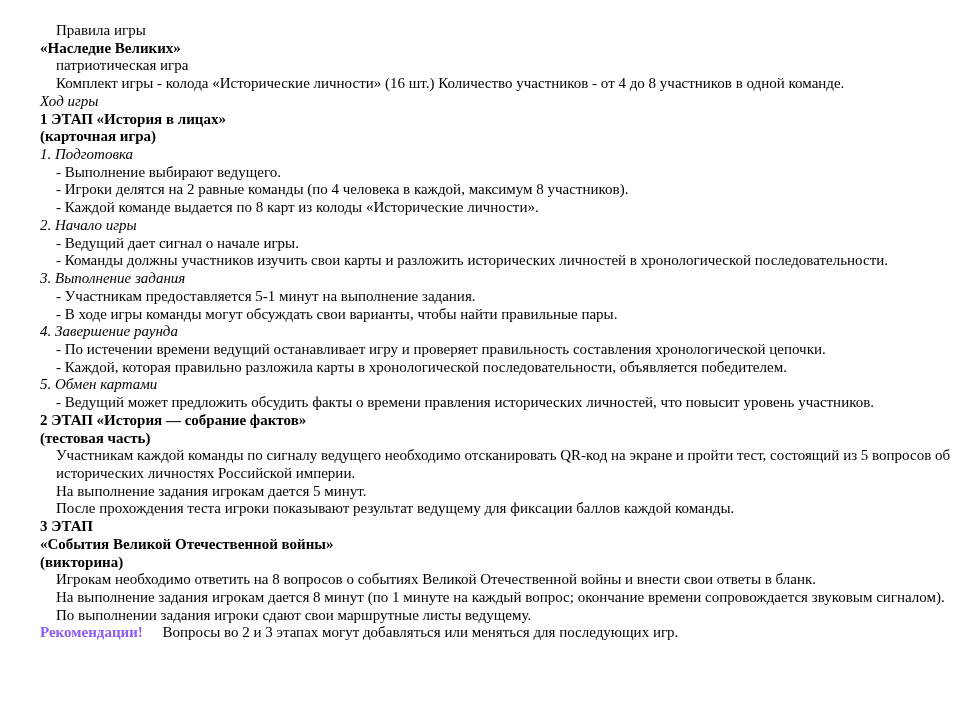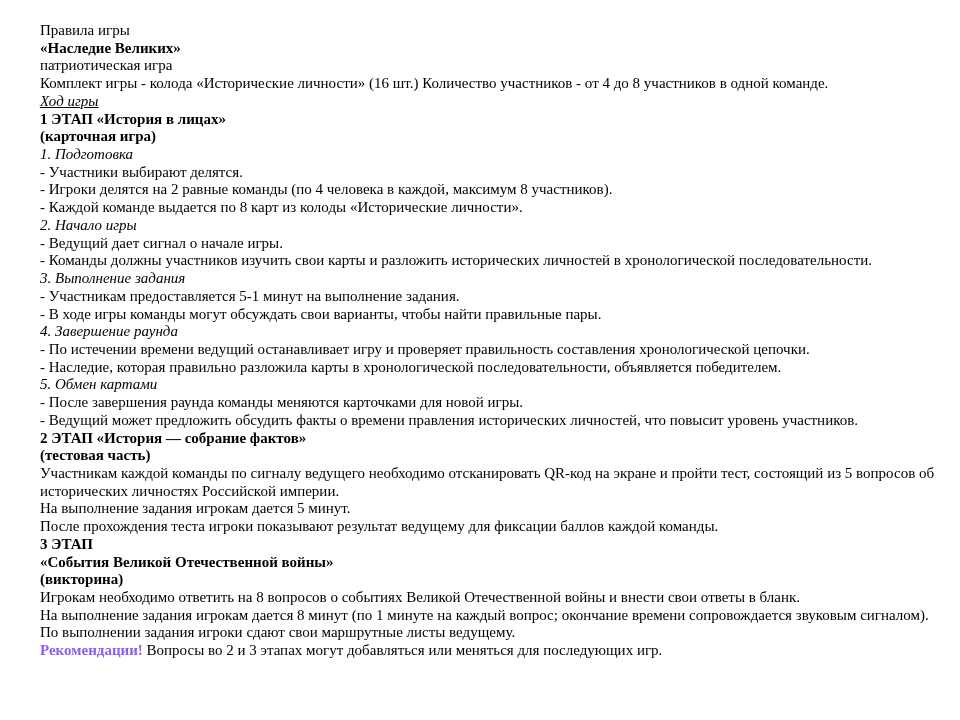--- a/index.html
+++ b/index.html
@@ -20,52 +20,51 @@
     font-family: "Liberation Serif", "DejaVu Serif", serif;
     font-size: 15px;
     color: #000000;
   }
   .line {
     margin: 0;
     padding: 0;
     line-height: 17.72px;
     white-space: nowrap;
   }
-  .normal { font-weight: 400; font-style: normal; }
+  .normal { font-weight: 400; font-style: normal; margin-left: 16px; }
   .bold { font-weight: 700; margin-top: 48px; }
   .italic { font-style: italic; }
-  .italic-underline { font-style: italic; text-decoration: underline; }
+  .italic-underline { font-style: italic; }
   .bold-red { font-weight: 700; color: #8b5cf6; }
 </style>
 </head>
 <body>
 
 <main class="document-body">
     <p class="line"><span class="normal">Правила игры</span></p>
     <p class="line"><span class="bold">«Наследие Великих»</span></p>
     <p class="line"><span class="normal">патриотическая игра</span></p>
     <p class="line"><span class="normal">Комплект игры - колода «Исторические личности» (16 шт.) Количество участников - от 4 до 8 участников в одной команде.</span></p>
     <p class="line"><span class="italic-underline">Ход игры</span></p>
     <p class="line"><span class="bold">1 ЭТАП «История в лицах»</span></p>
     <p class="line"><span class="bold">(карточная игра)</span></p>
     <p class="line"><span class="italic">1. Подготовка</span></p>
-    <p class="line"><span class="normal">- Участники выбирают делятся.</span></p>
+    <p class="line"><span class="normal">- Выполнение выбирают ведущего.</span></p>
     <p class="line"><span class="normal">- Игроки делятся на 2 равные команды (по 4 человека в каждой, максимум 8 участников).</span></p>
     <p class="line"><span class="normal">- Каждой команде выдается по 8 карт из колоды «Исторические личности».</span></p>
     <p class="line"><span class="italic">2. Начало игры</span></p>
     <p class="line"><span class="normal">- Ведущий дает сигнал о начале игры.</span></p>
     <p class="line"><span class="normal">- Команды должны участников изучить свои карты и разложить исторических личностей в хронологической последовательности.</span></p>
     <p class="line"><span class="italic">3. Выполнение задания</span></p>
     <p class="line"><span class="normal">- Участникам предоставляется 5-1 минут на выполнение задания.</span></p>
     <p class="line"><span class="normal">- В ходе игры команды могут обсуждать свои варианты, чтобы найти правильные пары.</span></p>
     <p class="line"><span class="italic">4. Завершение раунда</span></p>
     <p class="line"><span class="normal">- По истечении времени ведущий останавливает игру и проверяет правильность составления хронологической цепочки.</span></p>
-    <p class="line"><span class="normal">- Наследие, которая правильно разложила карты в хронологической последовательности, объявляется победителем.</span></p>
+    <p class="line"><span class="normal">- Каждой, которая правильно разложила карты в хронологической последовательности, объявляется победителем.</span></p>
     <p class="line"><span class="italic">5. Обмен картами</span></p>
-    <p class="line"><span class="normal">- После завершения раунда команды меняются карточками для новой игры.</span></p>
     <p class="line"><span class="normal">- Ведущий может предложить обсудить факты о времени правления исторических личностей, что повысит уровень участников.</span></p>
     <p class="line"><span class="bold">2 ЭТАП «История — собрание фактов»</span></p>
     <p class="line"><span class="bold">(тестовая часть)</span></p>
     <p class="line"><span class="normal">Участникам каждой команды по сигналу ведущего необходимо отсканировать QR-код на экране и пройти тест, состоящий из 5 вопросов об</span></p>
     <p class="line"><span class="normal">исторических личностях Российской империи.</span></p>
     <p class="line"><span class="normal">На выполнение задания игрокам дается 5 минут.</span></p>
     <p class="line"><span class="normal">После прохождения теста игроки показывают результат ведущему для фиксации баллов каждой команды.</span></p>
     <p class="line"><span class="bold">3 ЭТАП</span></p>
     <p class="line"><span class="bold">«События Великой Отечественной войны»</span></p>
     <p class="line"><span class="bold">(викторина)</span></p>

